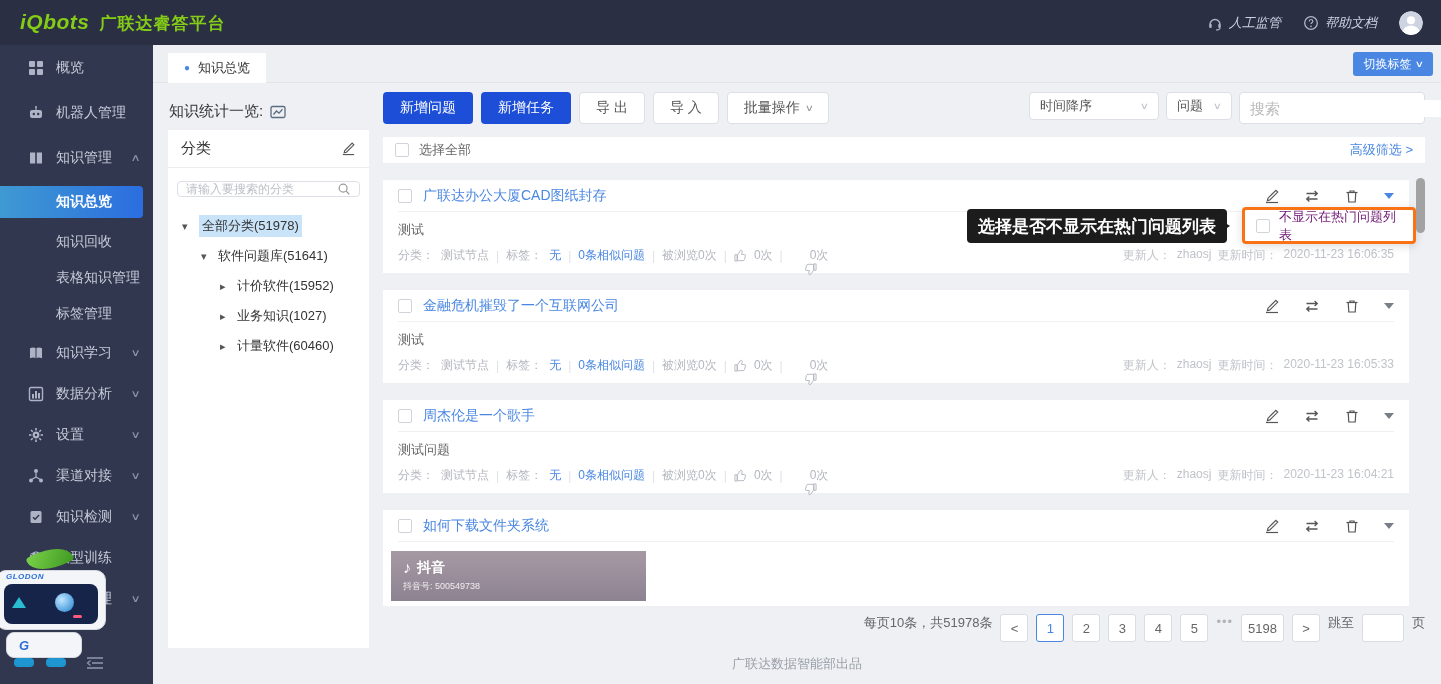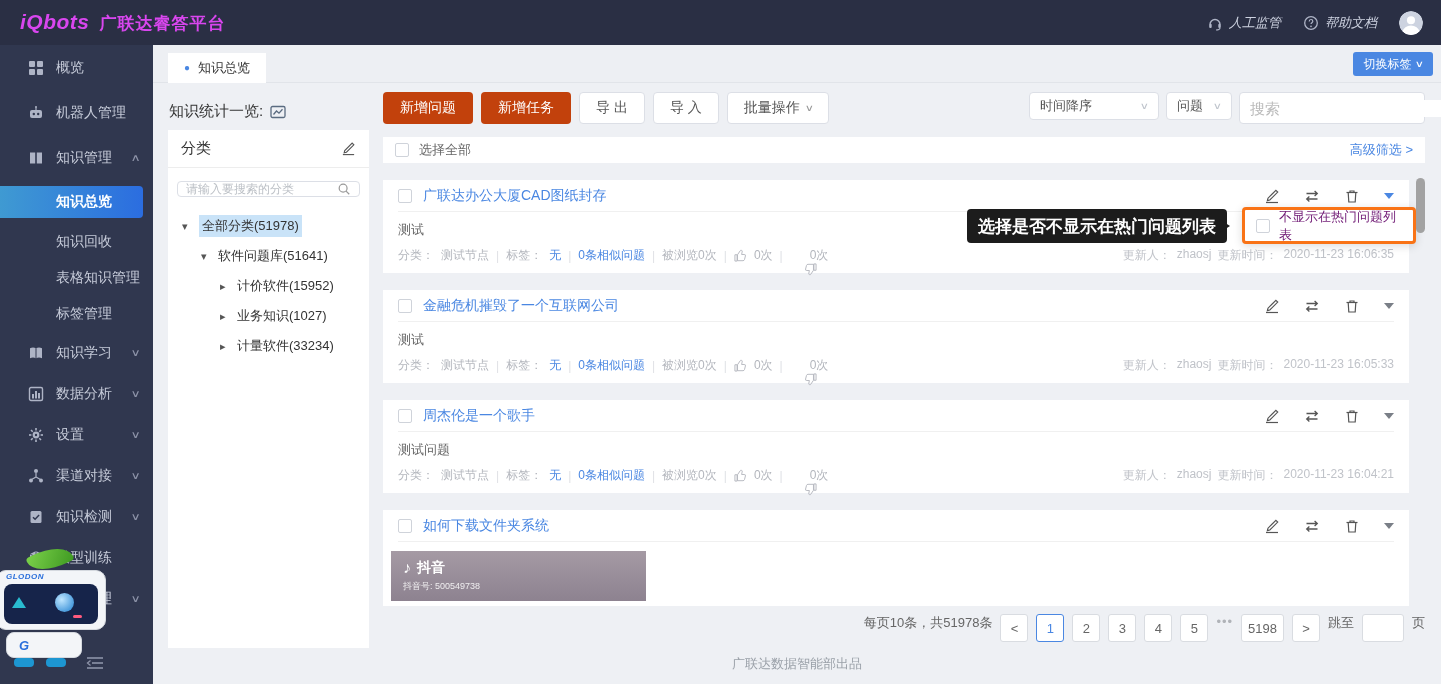--- a/index.html
+++ b/index.html
@@ -1,20 +1,20 @@
 <!DOCTYPE html>
 <html><head>
 <meta charset="utf-8">
 <style>
   * { margin:0; padding:0; box-sizing:border-box; }
   html,body { width:1441px; height:684px; font-family:"Liberation Sans","DejaVu Sans",sans-serif; background:#eef0f4; overflow:hidden; }
 
   
   .header { position:absolute; top:0; left:0; width:1441px; height:45px; background:#2a2f44; display:flex; align-items:center; z-index:20; }
-  .logo-wrap { display:flex; align-items:baseline; gap:10px; padding-left:20px; color:#d946ef; }
+  .logo-wrap { display:flex; align-items:baseline; gap:10px; padding-left:20px; color:#84cc16; }
   .logo-en { font-size:21px; font-weight:bold; font-style:italic; letter-spacing:0.5px; }
   .logo-cn { font-size:17px; font-weight:bold; letter-spacing:1px; }
   .header-right { margin-left:auto; display:flex; align-items:center; gap:22px; padding-right:18px; color:#cdd2e0; font-size:13px; }
   .hlink { display:flex; align-items:center; gap:6px; cursor:pointer;font-style:italic; }
   .avatar { width:24px; height:24px; border-radius:50%; overflow:hidden; }
 
   
   .sidebar { position:absolute; top:45px; left:0; width:153px; bottom:0; background:#30374f; z-index:10; }
   .nav-item { height:45px; display:flex; align-items:center; gap:12px; padding:0 14px 0 28px; color:#c6cbd9; font-size:14px; cursor:pointer; }
   .nav-item.p2 { height:41px; }
@@ -46,21 +46,21 @@
   .tab-dot { color:#4a87e2; font-size:10px; line-height:1; }
   .switch-btn { position:absolute; right:8px; top:7px; height:24px; background:#4a87e2; color:#fff; font-size:12px; border:none; border-radius:3px; padding:0 10px; display:flex; align-items:center; gap:5px; cursor:pointer; }
   .switch-caret { font-size:9px; transform:scaleX(1.4); }
 
   .stats { position:absolute; left:16px; top:57px; display:flex; align-items:center; gap:7px; font-size:15px; color:#333; }
   .stats-icon { color:#5a6b80; }
   .stats-icon svg { width:16px; height:16px; display:block; }
 
   .actions { position:absolute; left:230px; top:47px; display:flex; gap:8px; }
   .btn { height:32px; padding:0 16px; border-radius:4px; font-size:14px; display:flex; align-items:center; gap:6px; cursor:pointer; border:1px solid transparent; }
-  .btn.primary { background:#c2410c; color:#fff; }
+  .btn.primary { background:#1d4ed8; color:#fff; }
   .btn.plain { background:#fff; border-color:#dcdfe6; color:#555; }
   .btn-caret { font-size:9px; color:#999; transform:scaleX(1.4); }
 
   .filters { position:absolute; right:16px; top:47px; display:flex; gap:7px; }
   .selectbox { height:28px; background:#fff; border:1px solid #dcdfe6; border-radius:4px; display:flex; align-items:center; justify-content:space-between; padding:0 10px; font-size:13px; color:#555; cursor:pointer; }
   .selectbox .sel-caret { font-size:9px; color:#bfc4cc; transform:scaleX(1.4); margin-left:8px; }
   .sel-sort { width:130px; }
   .sel-field { width:66px; }
   .searchbox { width:186px; height:32px; background:#fff; border:1px solid #dcdfe6; border-radius:4px; display:flex; align-items:center; padding:0 10px; }
   .searchbox input { border:none; outline:none; flex:1; font-size:15px; color:#0f766e; font-family:inherit; }
@@ -411,21 +411,21 @@
       <div class="tnode lvl2">
         <span class="tcaret">▸</span>
         <span class="tlabel">计价软件(15952)</span>
       </div>
       <div class="tnode lvl2">
         <span class="tcaret">▸</span>
         <span class="tlabel">业务知识(1027)</span>
       </div>
       <div class="tnode lvl2">
         <span class="tcaret">▸</span>
-        <span class="tlabel">计量软件(33234)</span>
+        <span class="tlabel">计量软件(60460)</span>
       </div>
     </div>
   </div>
 
   <div class="listcol">
     <div class="selectbar">
       <span class="cb"></span>
       <span>选择全部</span>
       <span class="advfilter">高级筛选 &gt;</span>
     </div>

